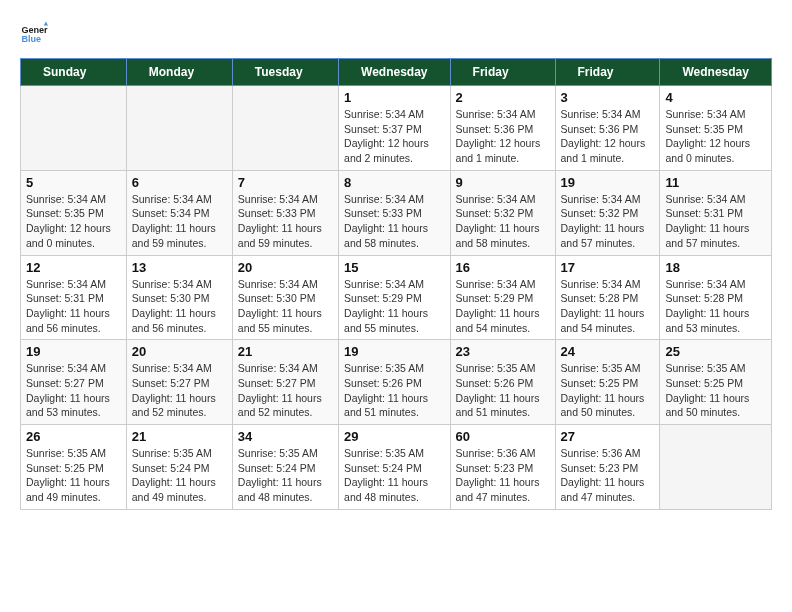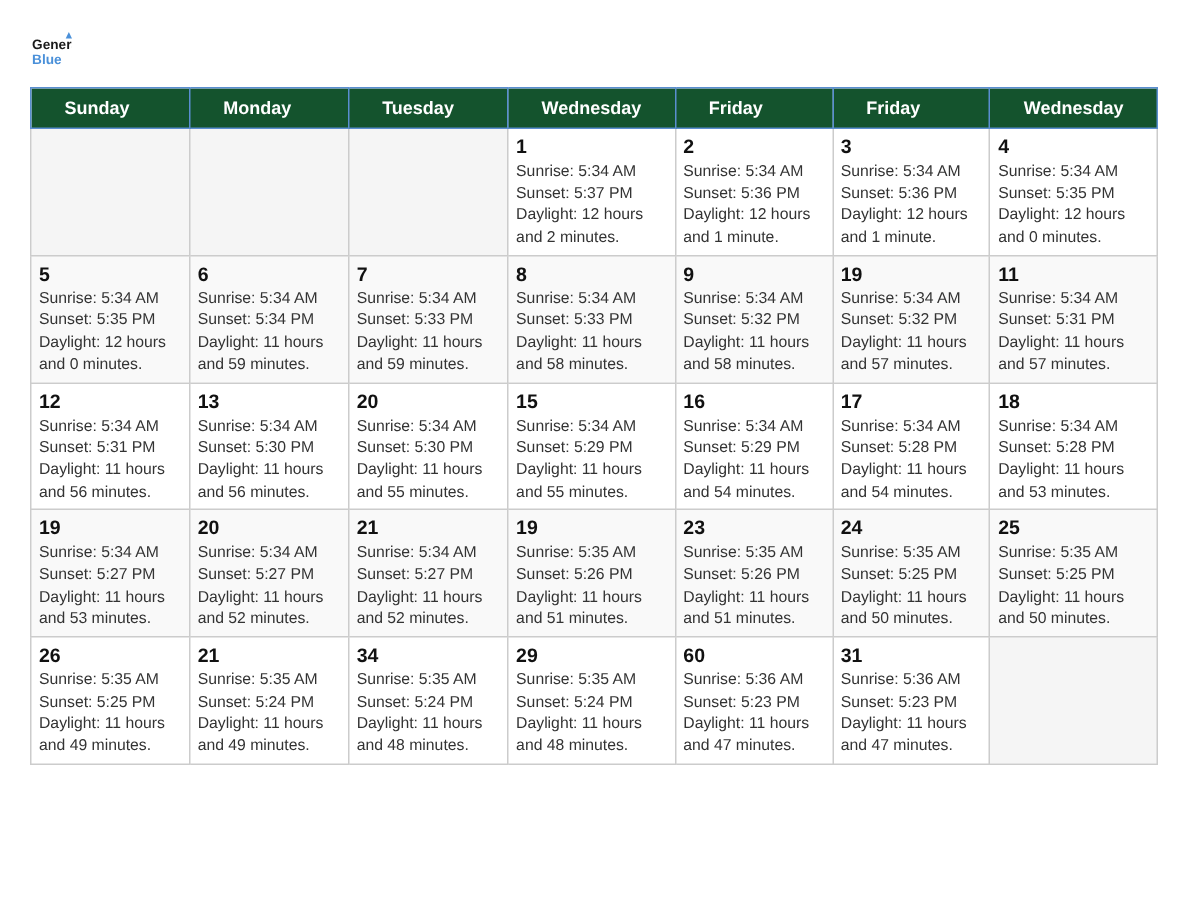--- a/index.html
+++ b/index.html
@@ -328,21 +328,21 @@
 and 48 minutes.</div>
         </td>
         <td>
           <div class="day-number">60</div>
           <div class="day-info" style="white-space: pre-line;">Sunrise: 5:36 AM
 Sunset: 5:23 PM
 Daylight: 11 hours
 and 47 minutes.</div>
         </td>
         <td>
-          <div class="day-number">31</div>
+          <div class="day-number">27</div>
           <div class="day-info" style="white-space: pre-line;">Sunrise: 5:36 AM
 Sunset: 5:23 PM
 Daylight: 11 hours
 and 47 minutes.</div>
         </td>
         <td class="empty"></td>
       </tr>
     </tbody>
 </table>
 

